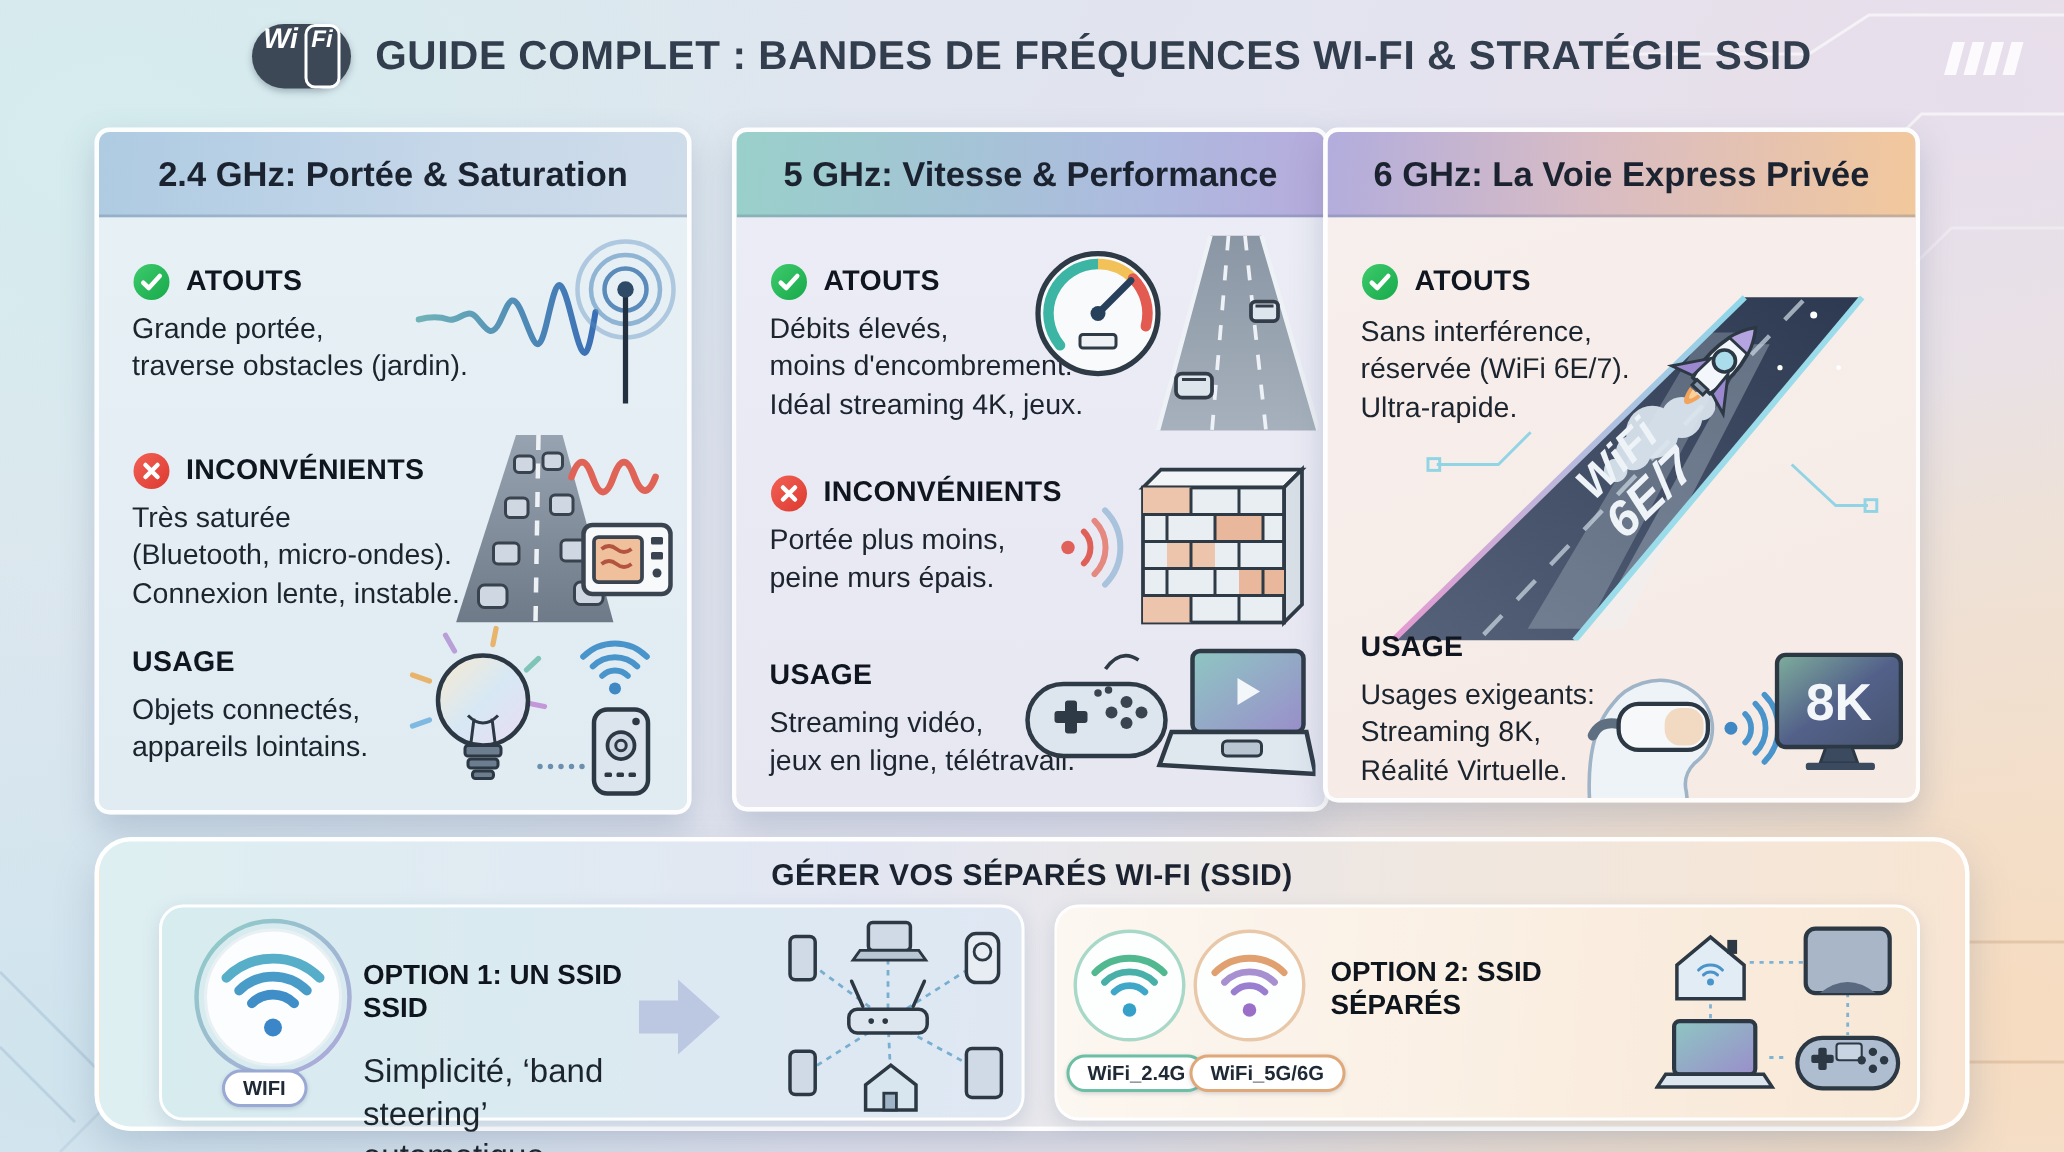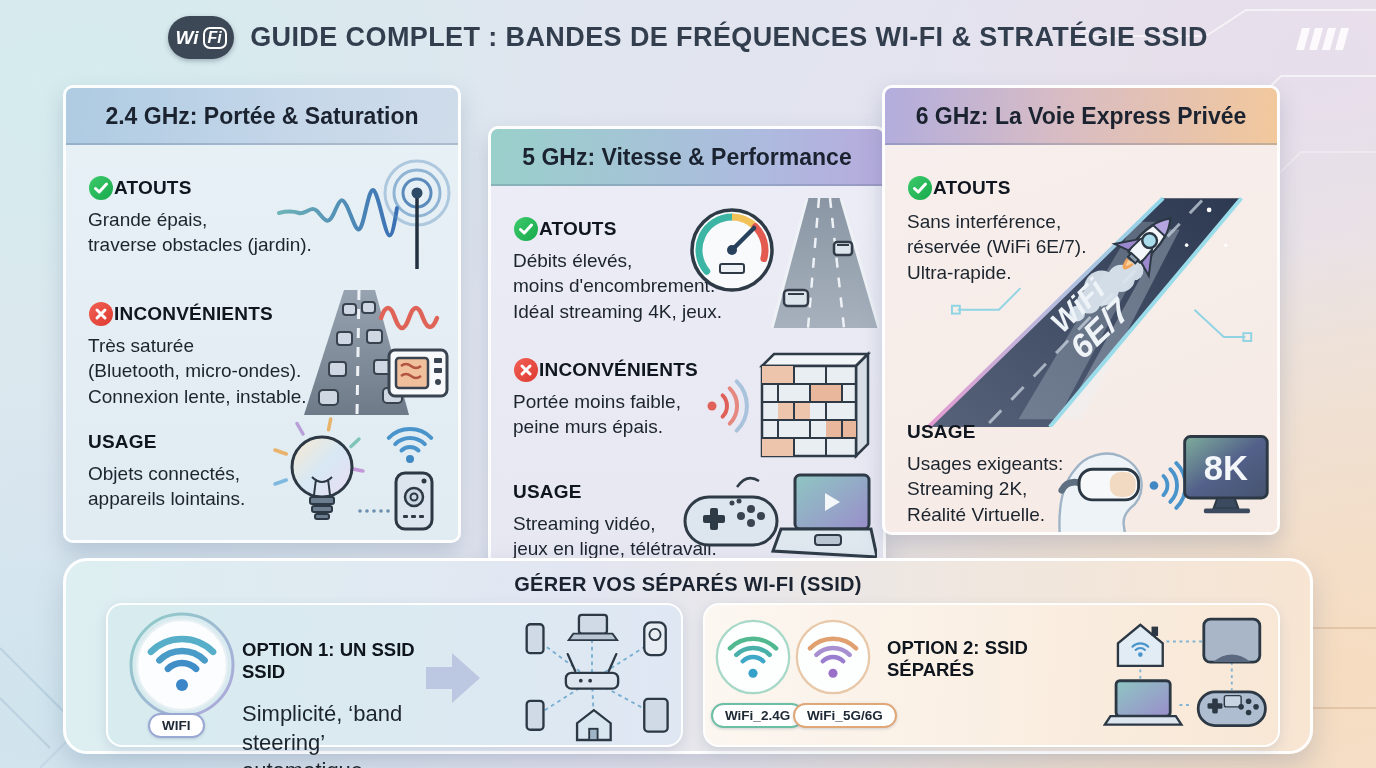--- a/index.html
+++ b/index.html
@@ -7,38 +7,38 @@
     font-family:"Liberation Sans",sans-serif;color:#1c242e;
     background:
       radial-gradient(820px 560px at 6% 12%, #d5ecee 0%, rgba(213,236,238,0) 60%),
       radial-gradient(900px 620px at 4% 92%, #cfe4ee 0%, rgba(207,228,238,0) 55%),
       radial-gradient(1000px 720px at 97% 88%, #f6dcc0 0%, rgba(246,220,192,0) 60%),
       radial-gradient(760px 520px at 96% 8%, #e7deec 0%, rgba(231,222,236,0) 55%),
       linear-gradient(120deg,#dbe8ee,#e3e3ef 55%,#efe3d8);}
   .deco{position:absolute;pointer-events:none;}
   
   .page-header{position:absolute;top:16px;left:0;right:0;display:flex;justify-content:center;align-items:center;gap:16px;z-index:3;}
-  .wifi-logo{width:66px;height:43px;background:#3d4856;border-radius:22px;display:flex;align-items:center;justify-content:center;gap:4px;color:#fff;font-weight:700;font-style:italic;box-shadow:0 2px 5px rgba(50,60,80,.35);}
+  .wifi-logo{width:66px;height:43px;background:#3d4856;border-radius:22px;display:flex;justify-content:center;gap:4px;color:#fff;font-weight:700;font-style:italic;box-shadow:0 2px 5px rgba(50,60,80,.35);}
   .wifi-logo .wi{font-size:19px;}
   .wifi-logo .fi{font-size:16px;border:2px solid #fff;border-radius:7px;padding:0 3px;}
   .page-title{font-size:27px;font-weight:700;color:#323e4e;letter-spacing:.4px;}
   
   .band-card{position:absolute;top:85px;width:398px;border-radius:10px;border:3px solid rgba(255,255,255,.92);box-shadow:0 10px 22px rgba(96,116,148,.28);overflow:hidden;z-index:2;box-sizing:border-box;}
   #card24{left:63px;height:458px;}
-  #card5{left:488px;height:456px;margin-top:41px;}
+  #card5{left:488px;height:456px;}
   #card6{left:882px;height:450px;}
   .card-head{height:57px;display:flex;align-items:center;justify-content:center;font-size:23px;font-weight:700;color:#1b2330;box-shadow:inset 0 -2px 0 rgba(93,112,141,.30);}
   #card24 .card-head{background:linear-gradient(95deg,#aecbe2,#c6d7e9 60%,#cfdcea);}
   #card5 .card-head{background:linear-gradient(95deg,#99d0ca,#aebadf 70%,#b6abdc);}
   #card6 .card-head{background:linear-gradient(95deg,#b2addd,#d8bcc4 45%,#f2c89c);}
   .card-body{position:absolute;left:0;right:0;top:57px;bottom:0;}
   #card24 .card-body{background:linear-gradient(180deg,#e7f0f5,#e0ebf2);}
   #card5 .card-body{background:linear-gradient(180deg,#ebecf5,#e7e7f2);}
   #card6 .card-body{background:linear-gradient(160deg,#f7efed,#f6eae4);}
-  .sec-label{position:absolute;display:flex;align-items:center;font-size:19px;font-weight:700;color:#10161f;letter-spacing:.2px;}
+  .sec-label{position:absolute;display:flex;align-items:center;gap:10px;font-size:19px;font-weight:700;color:#10161f;letter-spacing:.2px;}
   .sec-text{position:absolute;font-size:19px;line-height:1.34;color:#1c242e;white-space:pre-line;}
   .badge-ic{width:26px;height:26px;flex:0 0 auto;}
   .art{position:absolute;}
   
   #ssid-panel{position:absolute;left:63px;top:558px;width:1250px;height:196px;border-radius:24px;border:3px solid rgba(255,255,255,.95);box-sizing:border-box;background:linear-gradient(95deg,#ddeff1,#e2e6f2 40%,#efe7e0 70%,#f8e5d2);box-shadow:0 12px 26px rgba(96,116,148,.25);z-index:2;}
   .ssid-title{position:absolute;top:12px;left:0;right:0;text-align:center;font-size:20px;font-weight:700;color:#1b2330;letter-spacing:.3px;}
   .option-panel{position:absolute;top:42px;height:144px;width:577px;border-radius:16px;border:2px solid rgba(255,255,255,.95);box-sizing:border-box;box-shadow:0 4px 12px rgba(96,116,148,.18);}
   #option1{left:40px;background:linear-gradient(95deg,#d7ecef,#dfe7f3);}
   #option2{left:637px;background:linear-gradient(95deg,#fcf7f1,#f8e7d5);}
   .pill{position:absolute;background:#fff;border-radius:999px;font-size:13.5px;font-weight:700;color:#202a36;padding:3px 12px;box-shadow:0 1px 3px rgba(80,100,130,.25);white-space:nowrap;}
@@ -146,21 +146,21 @@
   <div class="band-card" id="card24">
     <div class="card-head">2.4 GHz: Portée &amp; Saturation</div>
     <div class="card-body">
       <div class="sec-label" style="left:22px;top:30px">
         <svg class="badge-ic" viewBox="0 0 26 26">
             <circle cx="13" cy="13" r="12" fill="url(#gGreen)"></circle>
             <path d="M7.5 13.5 L11.2 17 L18.5 9" stroke="#fff" stroke-width="3" fill="none" stroke-linecap="round" stroke-linejoin="round"></path>
           </svg>
         <span>ATOUTS</span>
       </div>
-      <div class="sec-text" style="left:22px;top:62px">Grande épais,
+      <div class="sec-text" style="left:22px;top:62px">Grande portée,
 traverse obstacles (jardin).</div>
       <svg class="art" style="right:6px;top:8px" width="175" height="118" viewBox="0 0 175 118">
         <path d="M2,60 C10,58 16,58 22,60 S34,52 40,58 S50,74 56,62 S64,38 72,58 S82,86 88,60 S96,26 104,58 S114,92 120,55" stroke="url(#gWave)" stroke-width="4" fill="none" stroke-linecap="round"></path>
         <circle cx="140" cy="40" r="32" stroke="#5b8fbe" stroke-width="3" fill="none" opacity=".40"></circle>
         <circle cx="140" cy="40" r="23" stroke="#5b8fbe" stroke-width="3" fill="none" opacity=".62"></circle>
         <circle cx="140" cy="40" r="14" stroke="#4a7fb5" stroke-width="3" fill="none" opacity=".9"></circle>
         <line x1="140" y1="44" x2="140" y2="116" stroke="#22303f" stroke-width="3.5"></line>
         <circle cx="140" cy="40" r="5.5" fill="#2d4a66"></circle>
       </svg>
       <div class="sec-label" style="left:22px;top:156px">
@@ -271,21 +271,21 @@
         <circle cx="48" cy="52" r="5" fill="#27405c"></circle>
         <rect x="36" y="66" width="24" height="9" rx="2" fill="#eef2f5" stroke="#2e3a46" stroke-width="2"></rect>
       </svg>
       <div class="sec-label" style="left:22px;top:171px">
         <svg class="badge-ic" viewBox="0 0 26 26">
             <circle cx="13" cy="13" r="12" fill="url(#gRed)"></circle>
             <path d="M9 9 L17 17 M17 9 L9 17" stroke="#fff" stroke-width="3" stroke-linecap="round"></path>
           </svg>
         <span>INCONVÉNIENTS</span>
       </div>
-      <div class="sec-text" style="left:22px;top:203px">Portée moins faible,
+      <div class="sec-text" style="left:22px;top:203px">Portée plus moins,
 peine murs épais.</div>
       <svg class="art" style="right:10px;top:158px" width="175" height="122" viewBox="0 0 175 122">
         <circle cx="14" cy="62" r="4.5" fill="#e0615a"></circle>
         <path d="M24.6,51.4 A15 15 0 0 1 24.6,72.6" stroke="#df6058" stroke-width="4" fill="none" stroke-linecap="round"></path>
         <path d="M31.7,44.3 A25 25 0 0 1 31.7,79.7" stroke="#e48880" stroke-width="4" fill="none" stroke-linecap="round"></path>
         <path d="M38.7,37.3 A35 35 0 0 1 38.7,86.7" stroke="#a9c3dc" stroke-width="4" fill="none" stroke-linecap="round"></path>
         <polygon points="64,22 158,22 170,10 76,10" fill="#f2f5f8" stroke="#2e3a46" stroke-width="2.5"></polygon>
         <polygon points="158,22 170,10 170,100 158,112" fill="#d8dfe7" stroke="#2e3a46" stroke-width="2.5"></polygon>
         <rect x="64" y="22" width="94" height="90" fill="#e9eef3" stroke="#2e3a46" stroke-width="2.5"></rect>
         <rect x="64" y="22" width="32" height="18" fill="#edc4ac"></rect>
@@ -374,21 +374,21 @@
           </svg>
         <span>ATOUTS</span>
       </div>
       <div class="sec-text" style="left:22px;top:64px">Sans interférence,
 réservée (WiFi 6E/7).
 Ultra-rapide.</div>
       <div class="sec-label" style="left:22px;top:276px">
         <span>USAGE</span>
       </div>
       <div class="sec-text" style="left:22px;top:306px">Usages exigeants:
-Streaming 2K,
+Streaming 8K,
 Réalité Virtuelle.</div>
       <svg class="art" style="right:4px;top:266px" width="240" height="126" viewBox="0 0 250 130">
         <path d="M28,130 C26,100 30,76 44,60 C54,46 74,40 90,46 C104,52 112,62 113,74 C114,86 109,95 101,101 C95,107 93,113 95,121 L96,130 Z" fill="#eef3f8" stroke="#9fb4c6" stroke-width="2.5"></path>
         <path d="M48,74 C38,72 33,76 30,82" stroke="#5d6f80" stroke-width="7" fill="none" stroke-linecap="round"></path>
         <rect x="48" y="60" width="62" height="32" rx="14" fill="#f6f8fa" stroke="#2c3844" stroke-width="3"></rect>
         <rect x="80" y="63" width="27" height="26" rx="11" fill="#f0cfae" opacity=".75"></rect>
         <circle cx="126" cy="77" r="4.5" fill="#3f88c4"></circle>
         <g stroke="#4a94cc" stroke-width="4" fill="none" stroke-linecap="round">
           <path d="M135.9,67.1 A14 14 0 0 1 135.9,86.9"></path>
             <path d="M143,60 A24 24 0 0 1 143,94"></path>

